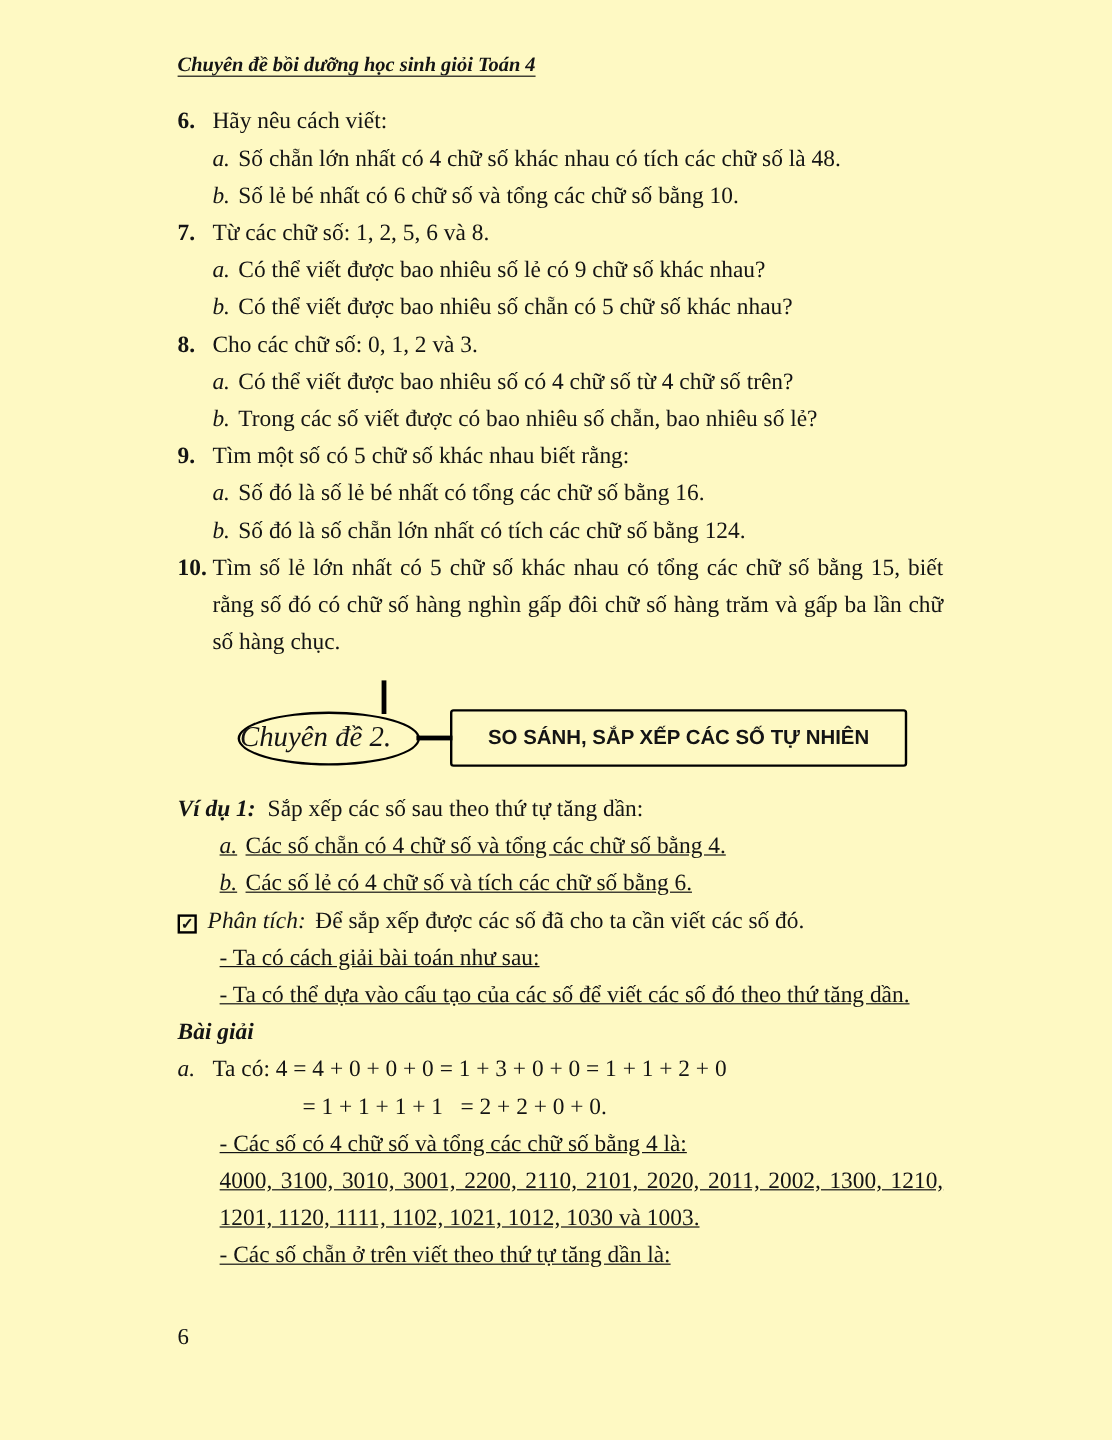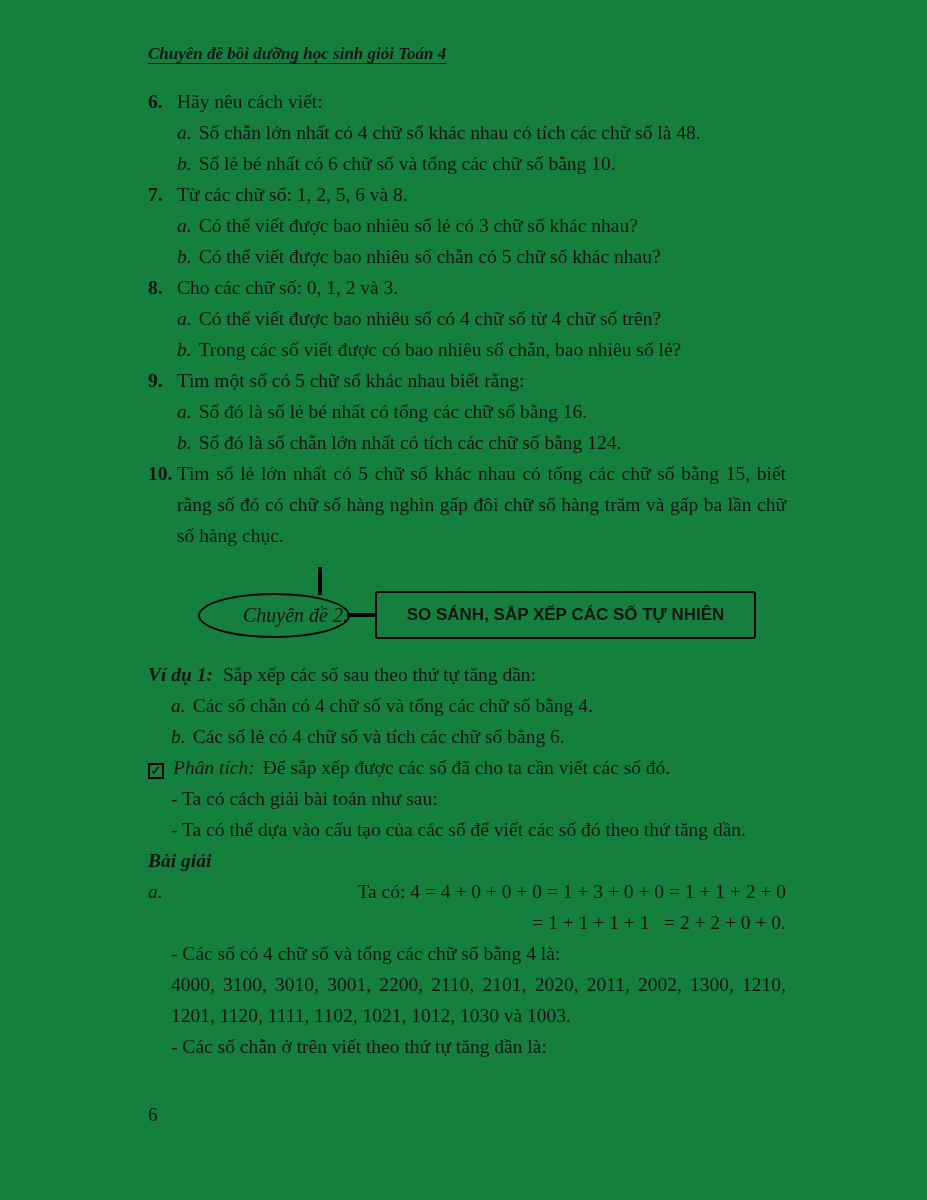--- a/index.html
+++ b/index.html
@@ -5,55 +5,55 @@
   * { margin:0; padding:0; box-sizing:border-box; }
   html,body { background:#ffffff; }
   body {
     width:927px; height:1200px; overflow:hidden;
     font-family:"Liberation Serif","DejaVu Serif",serif;
     color:#141414;
   }
   .page {
     position:relative; width:927px; height:1200px;
     padding:44px 141px 0 148px;
-    background:#15803d;
+    background:#fef9c3;
   }
   .doc-header {
     font-size:17px; font-weight:bold; font-style:italic;
     text-decoration:underline; text-underline-offset:4px;
     margin-bottom:22px;
   }
   .body-text { font-size:19.5px; line-height:31px; }
 
   .problem { display:flex; }
   .pnum { flex:0 0 29px; font-weight:bold; white-space:nowrap; }
   .pcontent { flex:1; text-align:justify; }
   .part { }
   .part-label { font-style:italic; margin-right:7px; }
 
   
   .divider { position:relative; height:80px; margin:16px 0 12px; }
   .tick { position:absolute; left:170px; top:0; width:4px; height:28px; background:#000; }
   .ellipse {
     position:absolute; left:50px; top:26px; width:152px; height:45px;
     border:2px solid #000; border-radius:50%;
-    display:flex; align-items:center; justify-content:flex-end;
-    font-style:italic; font-size:20px;
+    display:flex; align-items:center; justify-content:flex-start;
+    font-style:italic; font-size:24px;
   }
   .connector { position:absolute; left:199px; top:46px; width:30px; height:4px; background:#000; }
   .title-box {
     position:absolute; left:227px; top:24px; width:381px; height:48px;
     border:2px solid #000; border-radius:3px;
     display:flex; align-items:center; justify-content:center;
     font-family:"Liberation Sans","DejaVu Sans",sans-serif;
     font-weight:bold; font-size:17px; letter-spacing:0px;
   }
 
   .example-label { font-weight:bold; font-style:italic; margin-right:10px;margin-top:16px; }
-  .indent { margin-left:23px; }
+  .indent { margin-left:35px;text-decoration:underline; }
   .justify { text-align:justify; }
 
   .checkbox {
     display:inline-flex; width:16px; height:16px;
     border:2px solid #000; align-items:center; justify-content:center;
     margin-right:9px; vertical-align:-1px;
     font-size:13px; line-height:1; font-weight:bold;
   }
   .analysis-label { font-style:italic; margin-right:8px; }
 
@@ -82,21 +82,21 @@
           <span class="part-label">b.</span><span>Số lẻ bé nhất có 6 chữ số và tổng các chữ số bằng 10.</span>
         </div>
       </div>
     </div>
 
     <div class="problem">
       <span class="pnum">7.</span>
       <div class="pcontent">
         <div>Từ các chữ số: 1, 2, 5, 6 và 8.</div>
         <div class="part">
-          <span class="part-label">a.</span><span>Có thể viết được bao nhiêu số lẻ có 3 chữ số khác nhau?</span>
+          <span class="part-label">a.</span><span>Có thể viết được bao nhiêu số lẻ có 9 chữ số khác nhau?</span>
         </div>
         <div class="part">
           <span class="part-label">b.</span><span>Có thể viết được bao nhiêu số chẵn có 5 chữ số khác nhau?</span>
         </div>
       </div>
     </div>
 
     <div class="problem">
       <span class="pnum">8.</span>
       <div class="pcontent">
@@ -160,21 +160,21 @@
           <span>✓</span>
         </span><span class="analysis-label">Phân tích:</span><span>Để sắp xếp được các số đã cho ta cần viết các số đó.</span>
     </div>
     <div class="indent">- Ta có cách giải bài toán như sau:</div>
     <div class="indent justify">- Ta có thể dựa vào cấu tạo của các số để viết các số đó theo thứ tăng dần.</div>
 
     <div class="solution-title">Bài giải</div>
 
     <div class="problem">
       <span class="pnum" style="font-weight:normal;font-style:italic;">a.</span>
-      <div class="pcontent" style="text-align:right;">
+      <div class="pcontent" style="text-align:left;">
         <div>Ta có: 4 = 4 + 0 + 0 + 0 = 1 + 3 + 0 + 0 = 1 + 1 + 2 + 0</div>
         <div class="eq-line2">= 1 + 1 + 1 + 1   = 2 + 2 + 0 + 0.</div>
       </div>
     </div>
 
     <div class="indent">- Các số có 4 chữ số và tổng các chữ số bằng 4 là:</div>
     <div class="indent justify">4000, 3100, 3010, 3001, 2200, 2110, 2101, 2020, 2011, 2002, 1300, 1210, 1201, 1120, 1111, 1102, 1021, 1012, 1030 và 1003.</div>
     <div class="indent">- Các số chẵn ở trên viết theo thứ tự tăng dần là:</div>
 
   </div>

